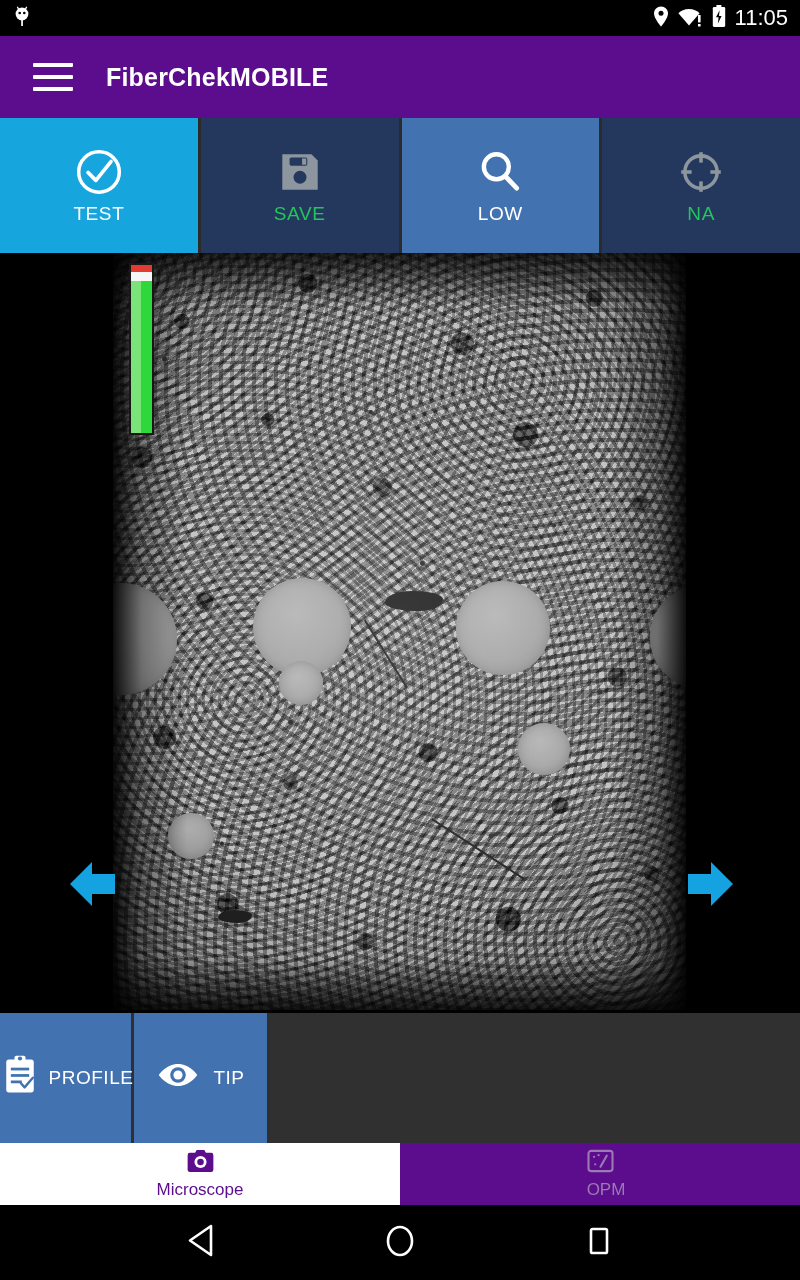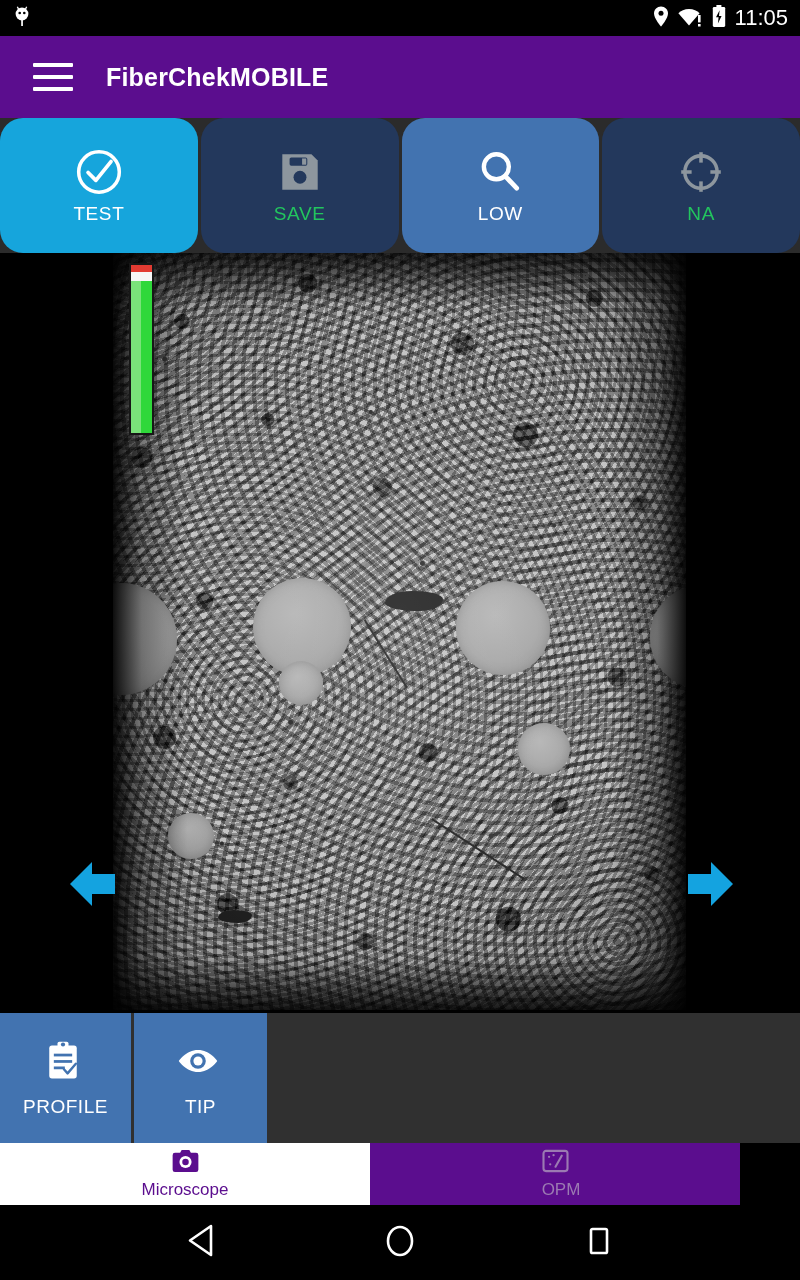--- a/index.html
+++ b/index.html
@@ -34,21 +34,21 @@
   .app-title { color:#fff; font-size:25px; font-weight:bold; margin-left:33px; letter-spacing:0.2px; }
 
   
   .toolbar {
     position:absolute; top:118px; left:0; width:800px; height:135px;
     background:#2b2b2b; display:flex; gap:3px;
   }
   .tbtn {
     flex:1; display:flex; flex-direction:column;
     align-items:center; justify-content:center;
-    gap:6px; position:relative; user-select:none;border-radius:23px;
+    gap:6px; position:relative; user-select:none;
   }
   .tbtn .tlabel { font-size:19px; letter-spacing:0.6px; }
   .tbtn.active   { background:#16a5dc; }
   .tbtn.active .tlabel { color:#fff; }
   .tbtn.normal   { background:#4273b0; }
   .tbtn.normal .tlabel { color:#ffffff; }
   .tbtn.disabled { background:#23385c; }
   .tbtn.disabled .tlabel { color:#22c55e; }
   .ico { width:50px; height:50px; display:block; }
 
@@ -148,30 +148,30 @@
   .nav-left  { left:70px;  top:605px; }
   .nav-right { left:690px; top:605px; }
 
   
   .actionbar {
     position:absolute; top:1013px; left:0; width:800px; height:130px;
     background:#303030; display:flex; gap:3px;
   }
   .abtn {
     width:131px; background:#4273b0;
-    display:flex; flex-direction:column; align-items:center; justify-content:center;
+    display:flex; flex-direction:row; align-items:center; justify-content:center;
     gap:7px;
   }
   .abtn.wide { width:133px; }
   .abtn.connector { width:133px; }
   .abtn .alabel { color:#fff; font-size:19px; letter-spacing:0.5px; }
   .abtn-spacer { flex:1; background:#303030; }
 
   
-  .tabbar { position:absolute; top:1143px; left:0; width:740px; height:62px; display:flex; }
+  .tabbar { position:absolute; top:1143px; left:0; width:800px; height:62px; display:flex; }
   .tab { flex:1; display:flex; flex-direction:column; align-items:center; justify-content:center; gap:3px; }
   .tab.active { background:#fff; }
   .tab.active .tab-label { color:#5b0d8e; }
   .tab.inactive { background:#5b0d8e; }
   .tab.inactive .tab-label { color:#9b7ab2;margin-left:12px; }
   .tab-label { font-size:17px; }
 
   
   .navbar {
     position:absolute; top:1205px; left:0; width:800px; height:75px;

